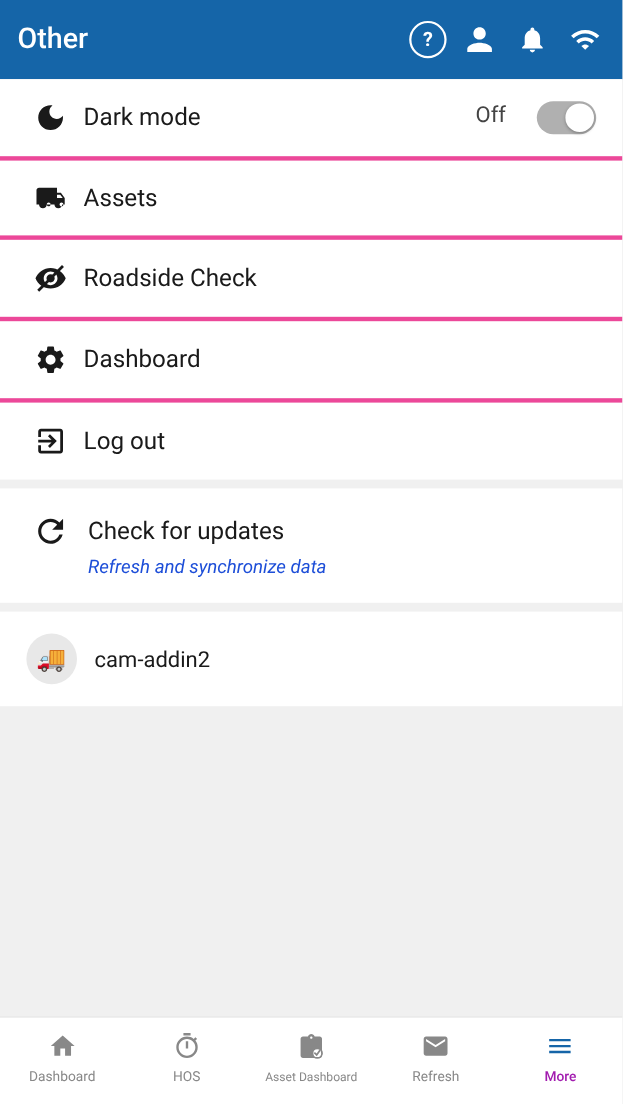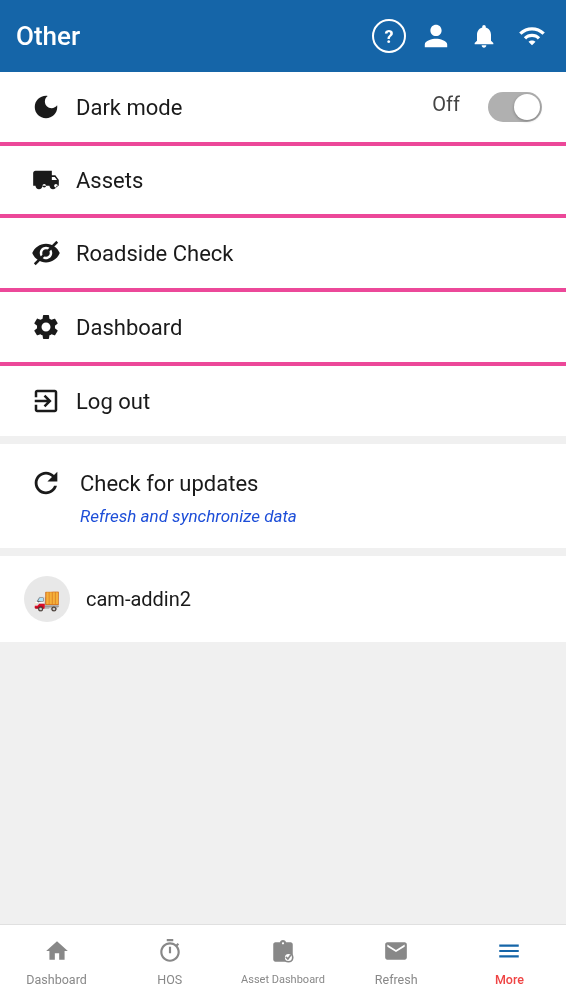--- a/index.html
+++ b/index.html
@@ -367,16 +367,16 @@
     </div>
     <span class="nav-label">Refresh</span>
   </div>
 
   <div class="nav-item active">
     <div class="nav-icon">
       <svg width="26" height="26" viewBox="0 0 24 24" fill="#1565a8">
           <path d="M3 18h18v-2H3v2zm0-5h18v-2H3v2zm0-7v2h18V6H3z"></path>
         </svg>
     </div>
-    <span class="nav-label" style="color:#ef4444;font-weight:500;">More</span>
+    <span class="nav-label" style="color:#a21caf;font-weight:500;">More</span>
   </div>
 
 </div>
 
 </body></html>

